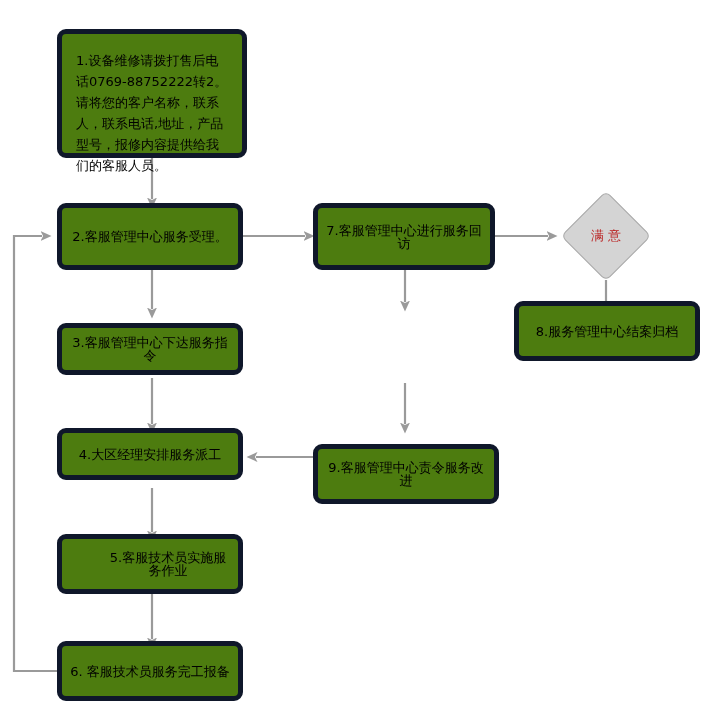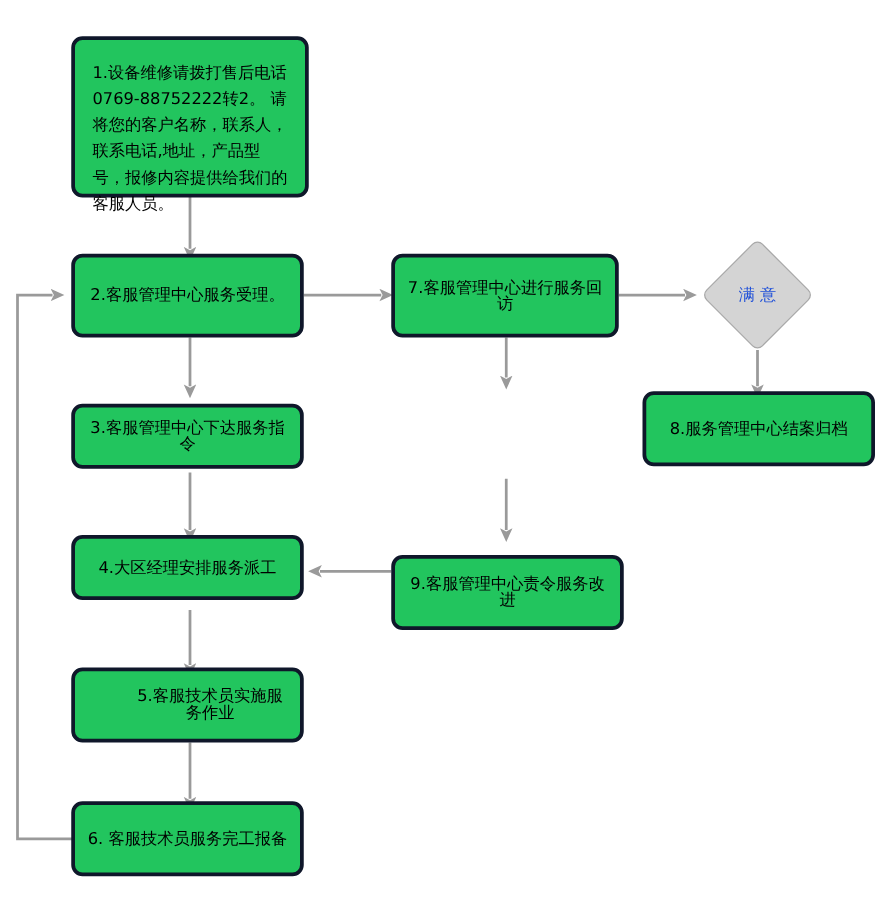--- a/index.html
+++ b/index.html
@@ -19,22 +19,22 @@
     position: absolute;
     left: 0;
     top: 0;
     width: 710px;
     height: 720px;
     pointer-events: none;
   }
   .node {
     position: absolute;
     box-sizing: border-box;
-    background: #22c55e;
-    border: 3px solid #0f172a;
+    background: #4d7c0f;
+    border: 5px solid #0f172a;
     border-radius: 9px;
     display: flex;
     align-items: center;
     justify-content: center;
     text-align: center;
     color: #000000;
     font-size: 13px;
     line-height: 1.0;
   }
   .node .label {
@@ -65,21 +65,21 @@
     top: 50%;
     background: #d4d4d4;
     border: 1px solid #a8a8a8;
     border-radius: 6px;
     transform: translate(-50%, -50%) rotate(45deg);
   }
   .diamond .label {
     position: relative;
     z-index: 2;
     font-size: 13px;
-    color: #1d4ed8;
+    color: #b91c1c;
     white-space: nowrap;
   }
 </style>
 </head>
 <body>
 
 <div id="canvas">
 
   <svg id="connectors" viewBox="0 0 710 720" width="710" height="720" xmlns="http://www.w3.org/2000/svg">
     <defs>
@@ -158,21 +158,21 @@
   </div>
 
   <div class="node" style="left:57px; top:641px; width:186px; height:60px;">
     <span class="label">6. 客服技术员服务完工报备</span>
   </div>
 
   <div class="node" style="left:313px; top:203px; width:182px; height:67px;">
     <span class="label">7.客服管理中心进行服务回访</span>
   </div>
 
-  <div class="node" style="left:514px; top:313px; width:186px; height:60px;">
+  <div class="node" style="left:514px; top:301px; width:186px; height:60px;">
     <span class="label">8.服务管理中心结案归档</span>
   </div>
 
   <div class="node" style="left:313px; top:444px; width:186px; height:60px;">
     <span class="label">9.客服管理中心责令服务改进</span>
   </div>
 
   <div class="diamond" style="left:551px; top:192px; width:110px; height:88px;">
     <span class="dshape" style="width:62px; height:62px;"></span>
     <span class="label">满 意</span>

